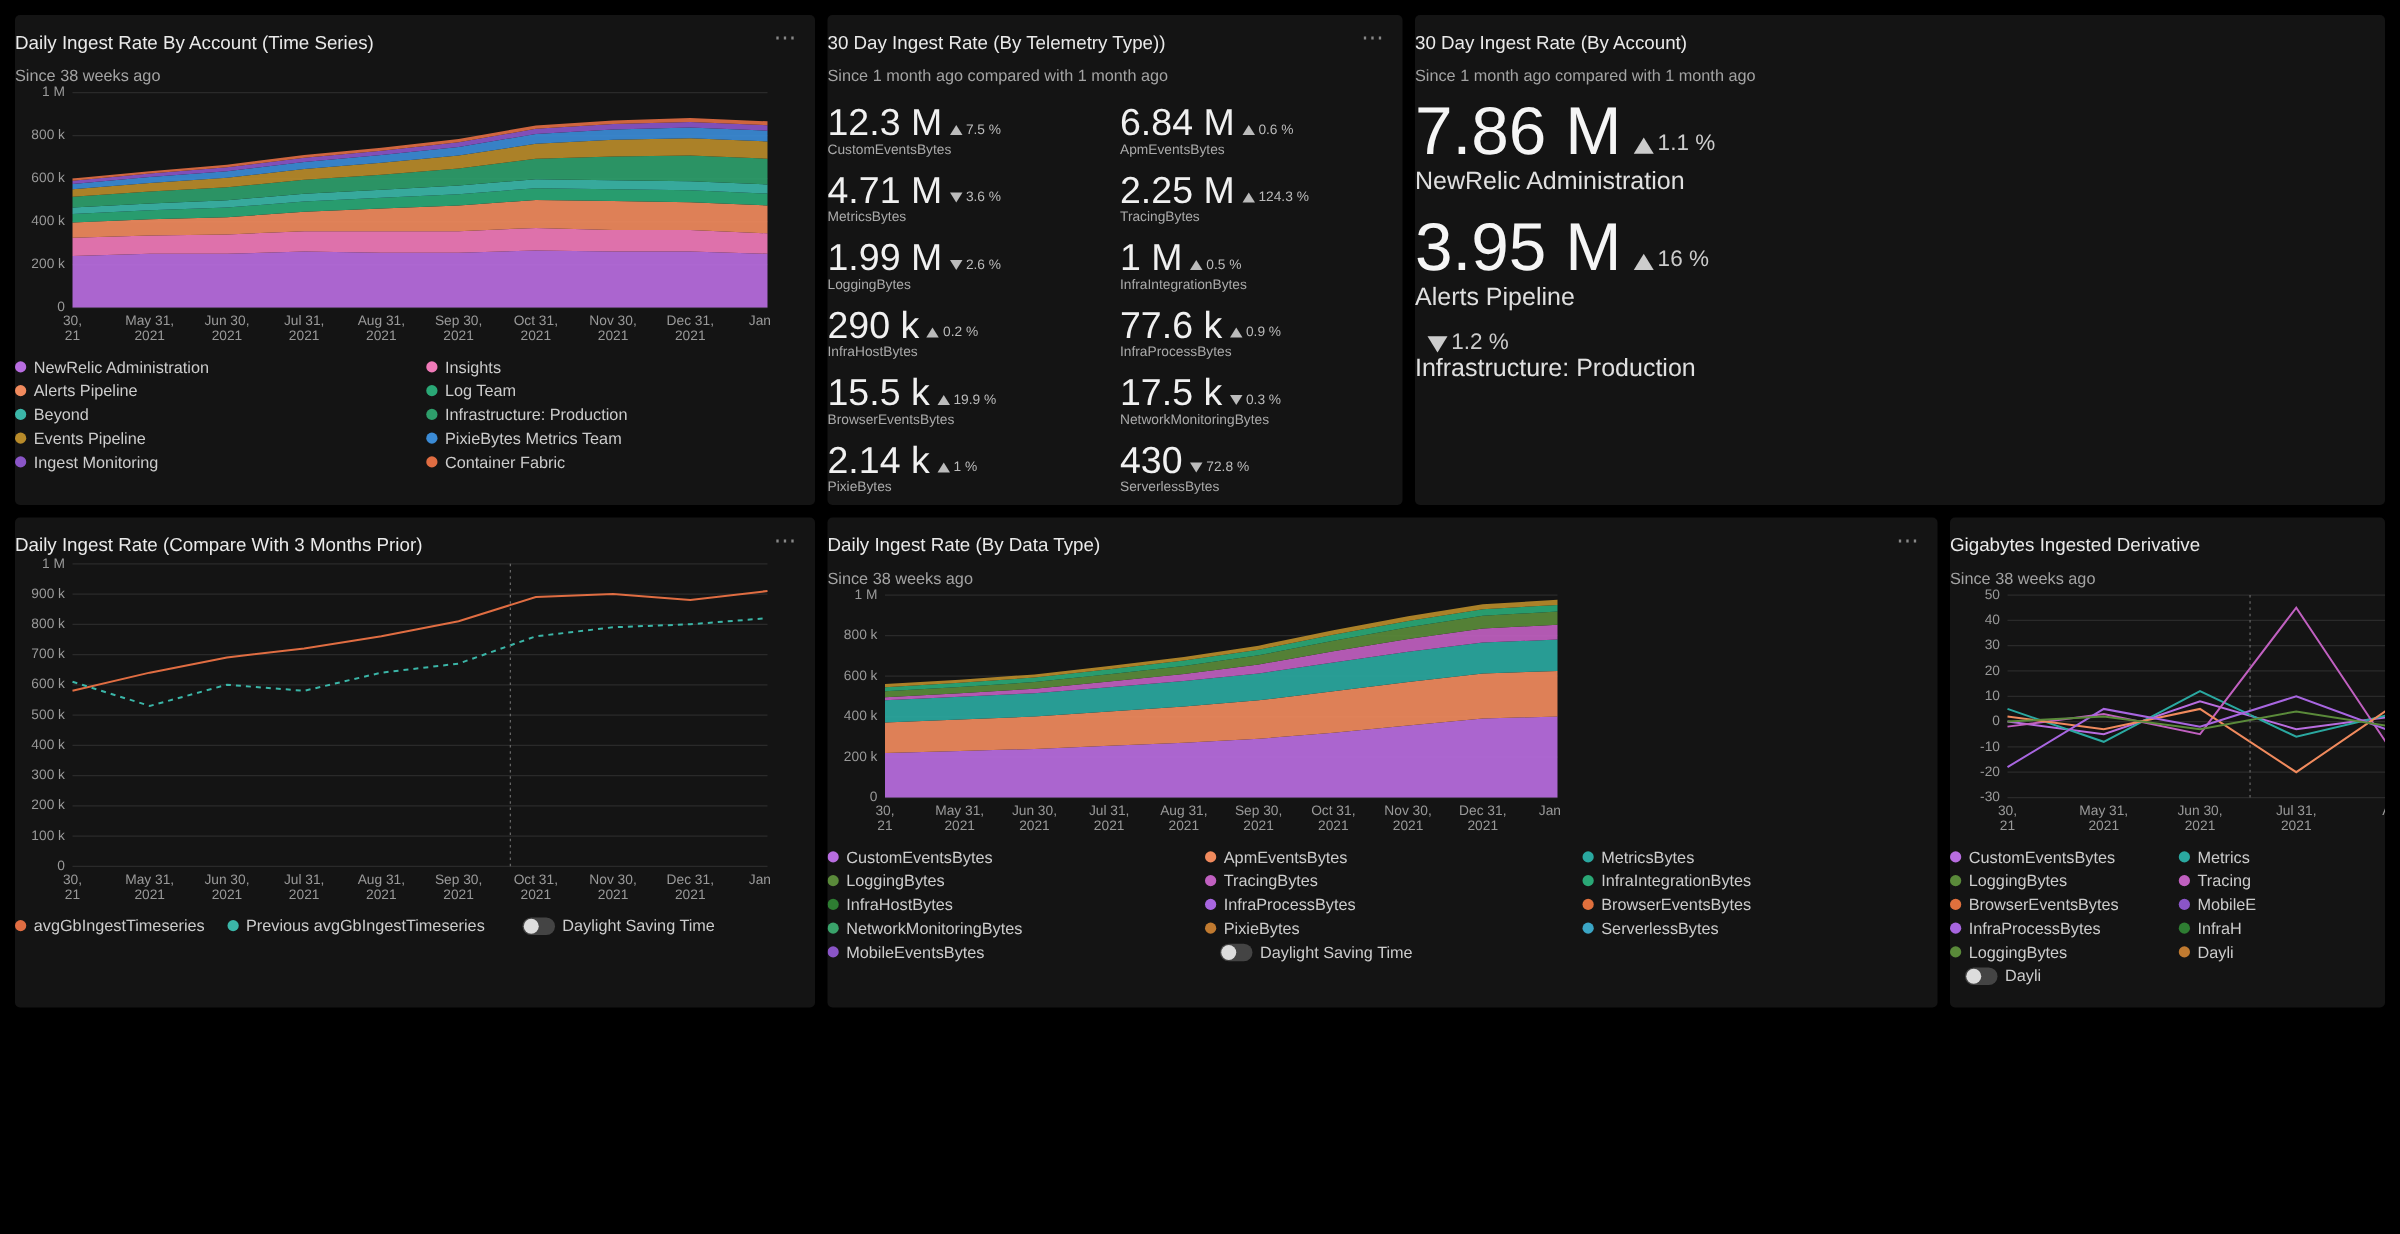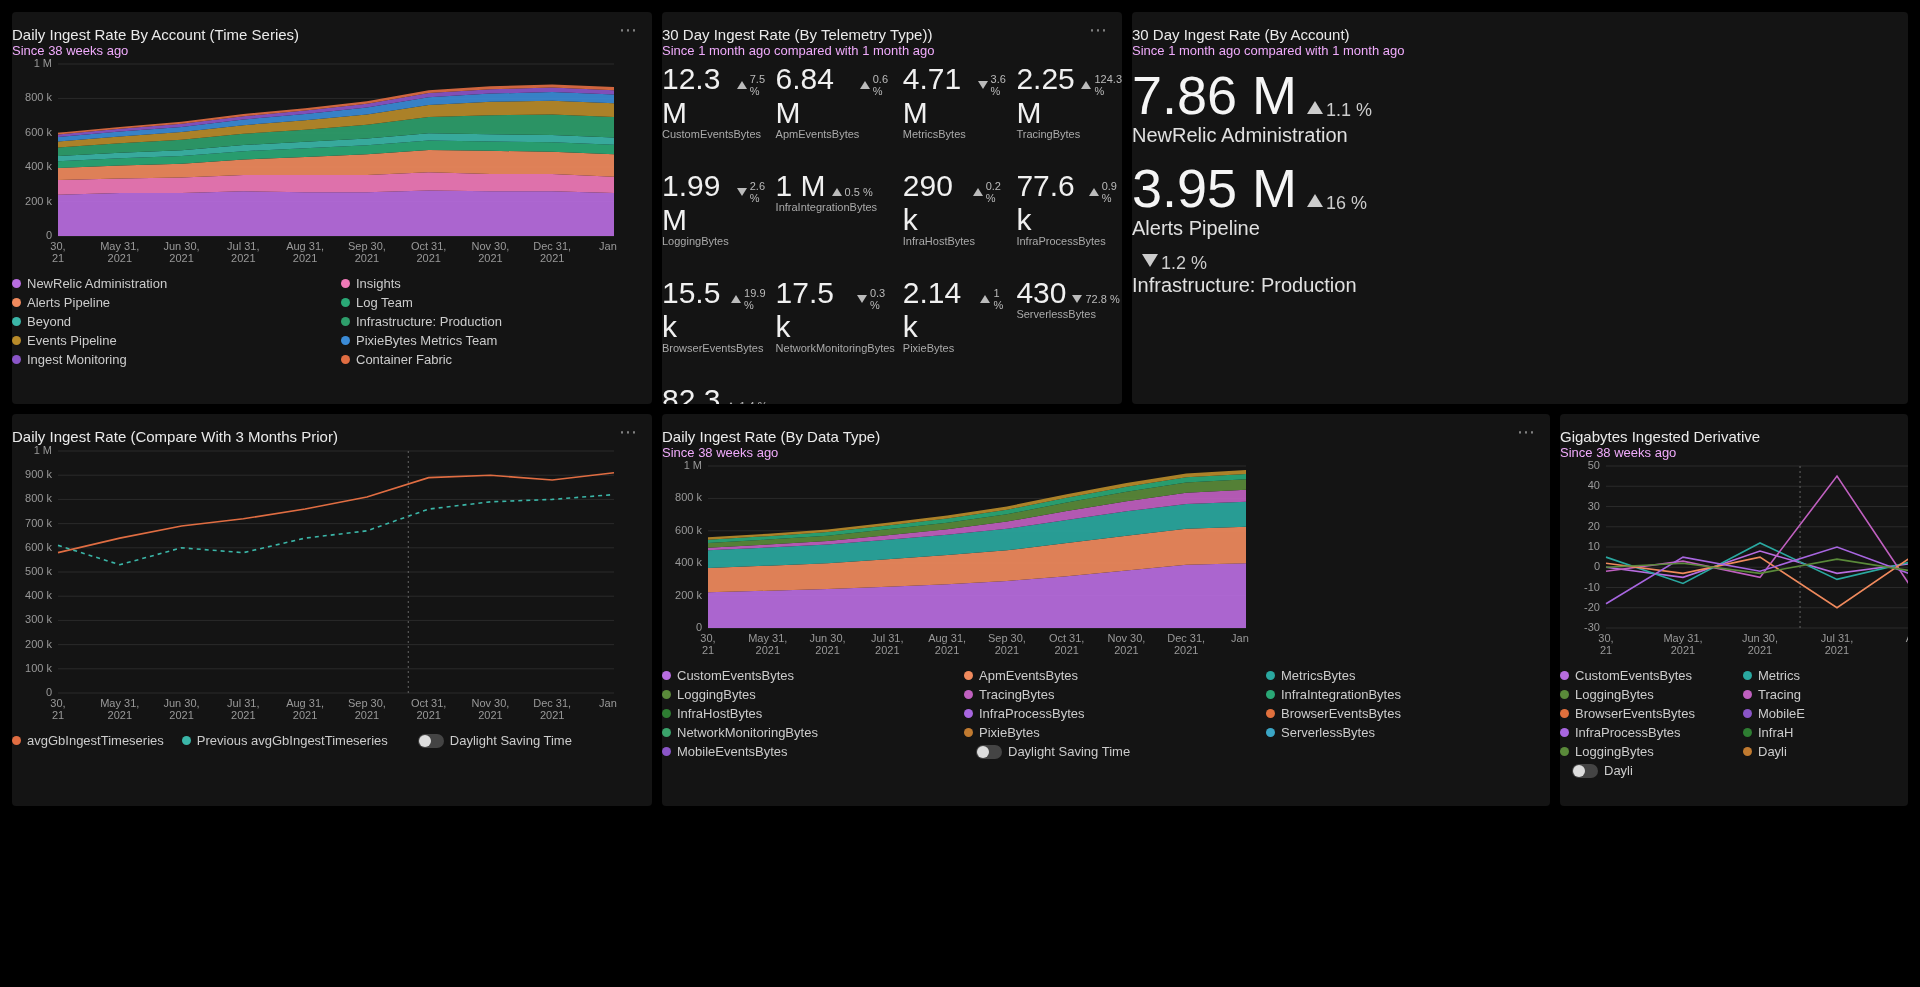--- a/index.html
+++ b/index.html
@@ -1,46 +1,46 @@
 <!DOCTYPE html>
 <html><head>
 <meta charset="utf-8">
 <style>
   html,body{margin:0;padding:0;background:#000;color:#ddd;font-family:"Segoe UI",Arial,sans-serif;font-size:13px;overflow:hidden}
   .dashboard{display:grid;grid-template-columns:640px 460px 418px 1fr;grid-template-rows:392px 392px;gap:10px;padding:12px;width:1920px;height:987px;box-sizing:border-box}
   .panel{background:#141414;border-radius:4px;padding:14px 0;box-sizing:border-box;position:relative;overflow:hidden}
   .panel-title{color:#eaeaea;font-size:15px;font-weight:500}
-  .panel-sub{color:#f0abfc;font-size:13px;margin-top:0}
+  .panel-sub{color:#a3a3a3;font-size:13px;margin-top:10px}
   .panel-menu{position:absolute;top:14px;right:14px;color:#888;font-size:18px;line-height:8px;letter-spacing:1px;cursor:pointer}
   .p1{grid-column:1;grid-row:1}
   .p2{grid-column:2;grid-row:1}
   .p3{grid-column:3/5;grid-row:1}
   .p4{grid-column:1;grid-row:2}
   .p5{grid-column:2/4;grid-row:2}
   .p6{grid-column:4;grid-row:2}
   svg{display:block}
   .legend{display:flex;flex-wrap:wrap;margin-top:8px;column-gap:18px;row-gap:4px}
   .legend.cols{display:grid;grid-template-columns:1fr 1fr}
   .legend.cols3{display:grid;grid-template-columns:1fr 1fr 1fr}
   .legend-item{display:flex;align-items:center;color:#ccc;font-size:13px;white-space:nowrap}
   .swatch{width:9px;height:9px;border-radius:50%;margin-right:6px;flex:0 0 9px}
   .axis-lbl{font-size:11px;fill:#999}
   .gridline{stroke:#2a2a2a;stroke-width:1}
-  .bigmetrics{display:grid;grid-template-columns:repeat(4,1fr);gap:29px 8px;margin-top:4px}
+  .bigmetrics{display:grid;grid-template-columns:repeat(2,1fr);gap:10px 8px;margin-top:14px}
   .bm{}
   .bm-val{font-size:30px;font-weight:400;color:#f0f0f0;display:flex;align-items:baseline}
   .bm-delta{font-size:11px;color:#bbb;margin-left:6px;display:flex;align-items:center}
   .bm-label{font-size:11px;color:#aaa;margin-top:-2px}
   .tri{display:inline-block;width:0;height:0;margin-right:3px}
   .tri.up{border-left:5px solid transparent;border-right:5px solid transparent;border-bottom:8px solid #bbb}
   .tri.down{border-left:5px solid transparent;border-right:5px solid transparent;border-top:8px solid #bbb}
   .acct{margin-top:10px}
   .acct-row{margin-bottom:14px}
   .acct-val{font-size:54px;font-weight:400;color:#f5f5f5;display:flex;align-items:baseline;line-height:1}
-  .acct-delta{font-size:18px;color:#ccc;margin-left:10px;display:flex;align-items:flex-start}
+  .acct-delta{font-size:18px;color:#ccc;margin-left:10px;display:flex;align-items:flex-end}
   .acct-delta .tri.up{border-left:8px solid transparent;border-right:8px solid transparent;border-bottom:13px solid #ccc}
   .acct-delta .tri.down{border-left:8px solid transparent;border-right:8px solid transparent;border-top:13px solid #ccc}
   .acct-label{font-size:20px;color:#e0e0e0;margin-top:2px}
   .toggle{display:inline-flex;align-items:center;margin-left:12px}
   .toggle-track{width:26px;height:14px;background:#444;border-radius:8px;position:relative;margin-right:6px}
   .toggle-knob{width:12px;height:12px;background:#ddd;border-radius:50%;position:absolute;top:1px;left:1px}
   .toggle-label{color:#ccc;font-size:13px}
   .cursorline{stroke:#666;stroke-dasharray:2 3}
 </style>
 </head>

